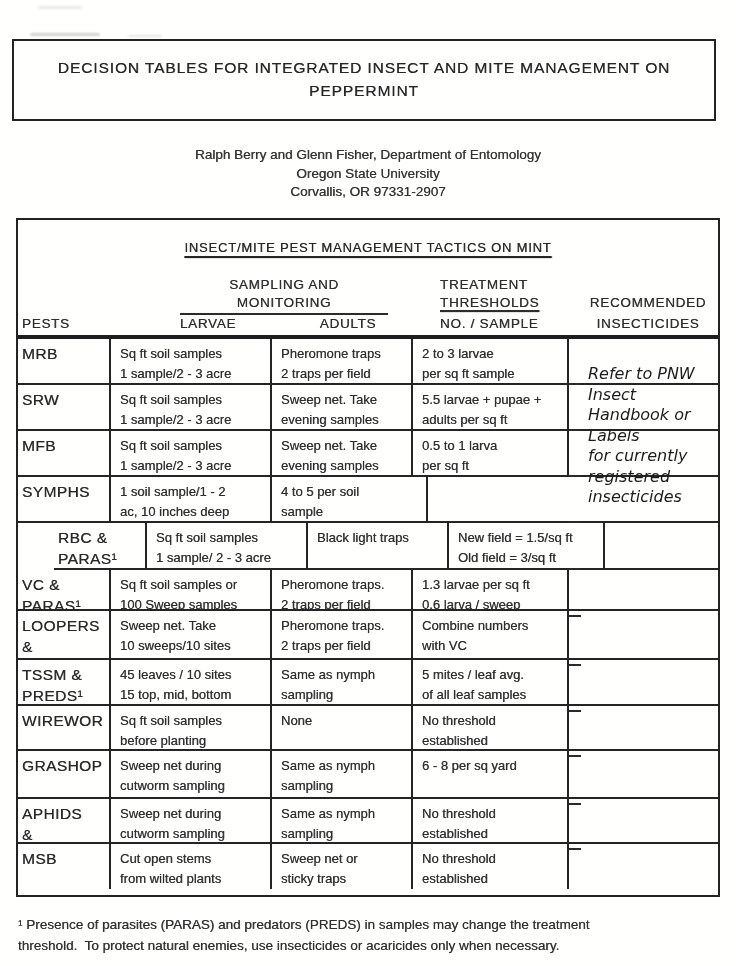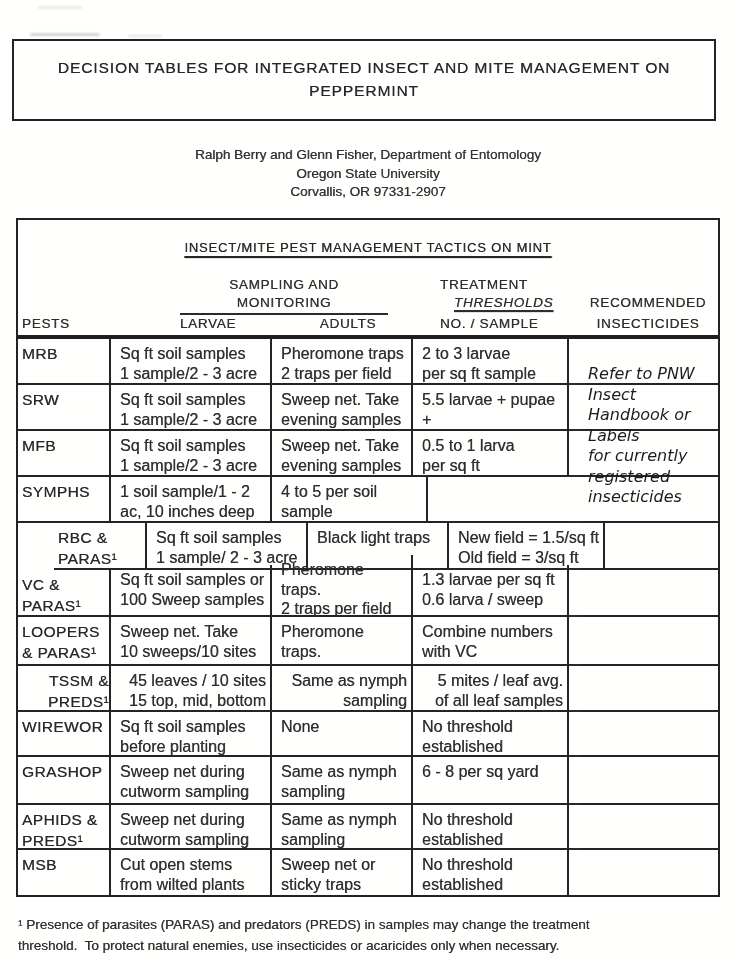--- a/index.html
+++ b/index.html
@@ -45,26 +45,26 @@
   .center{ text-align:center; }
   .u{ text-decoration:underline; text-underline-offset:3px; text-decoration-thickness:1.5px; }
   .group-underline{ position:absolute; left:162px; top:93px; width:208px; height:2px; background:#2b2b2b; }
 
   
   .tbody{ position:absolute; left:0; top:119px; width:700px; }
   .trow{ display:flex; box-sizing:border-box; border-bottom:2px solid #242424; }
   .trow.last{ border-bottom:none; }
   .cell{
     box-sizing:border-box; border-right:2px solid #242424;
-    font-size:16px; line-height:19.5px; padding:5px 4px 11px 9px;
+    font-size:13px; line-height:19.5px; padding:5px 4px 11px 9px;
     white-space:pre-line; color:#2e2e2e; overflow:hidden;
   }
   .cell.pest{
     width:93px; font-size:15.5px; line-height:21px; letter-spacing:0.4px;
-    padding:4px 0 0 4px; color:#282828;
+    padding:4px 16px 0 4px; color:#282828;
   }
   .cell.larvae{ width:161px; }
   .cell.adults{ width:141px; }
   .cell.thresh{ width:156px; }
 
   
   .last-col{ position:absolute; left:553px; top:119px; width:147px; bottom:0; }
   .pnw-note{
     padding:25px 0 0 17px;
     font-family:"DejaVu Sans",sans-serif;
@@ -109,21 +109,21 @@
       <div class="hlabel scan" style="left:4px; top:96px;">PESTS</div>
 
       <div class="hlabel scan center" style="left:162px; top:57px; width:208px;">SAMPLING AND</div>
       <div class="hlabel scan center" style="left:162px; top:75px; width:208px;">MONITORING</div>
       <div class="group-underline"></div>
 
       <div class="hlabel scan center" style="left:152px; top:96px; width:76px;">LARVAE</div>
       <div class="hlabel scan center" style="left:292px; top:96px; width:76px;">ADULTS</div>
 
       <div class="hlabel scan" style="left:422px; top:57px;">TREATMENT</div>
-      <div class="hlabel scan u" style="left:436px; top:75px;font-style:italic;">THRESHOLDS</div>
+      <div class="hlabel scan u" style="left:422px; top:75px;">THRESHOLDS</div>
       <div class="hlabel scan" style="left:422px; top:96px;">NO. / SAMPLE</div>
 
       <div class="hlabel scan center" style="left:557px; top:75px; width:146px;">RECOMMENDED</div>
       <div class="hlabel scan center" style="left:557px; top:96px; width:146px;">INSECTICIDES</div>
     </div>
 
     <div class="tbody" id="tbody">
         <div class="trow" style="height: 46px;">
           <div class="cell scan pest">MRB</div>
           <div class="cell scan larvae">Sq ft soil samples
@@ -160,41 +160,41 @@
         </div>
         <div class="trow" style="height: 47px; margin-left: 36px;">
           <div class="cell scan pest">RBC &amp;
 PARAS¹</div>
           <div class="cell scan larvae">Sq ft soil samples
 1 sample/ 2 - 3 acre</div>
           <div class="cell scan adults">Black light traps</div>
           <div class="cell scan thresh">New field = 1.5/sq ft
 Old field = 3/sq ft</div>
         </div>
-        <div class="trow" style="height: 47px; align-items: center;">
+        <div class="trow" style="height: 41px;">
           <div class="cell scan pest">VC &amp;
 PARAS¹</div>
           <div class="cell scan larvae">Sq ft soil samples or
 100 Sweep samples</div>
           <div class="cell scan adults">Pheromone traps.
 2 traps per field</div>
           <div class="cell scan thresh">1.3 larvae per sq ft
 0.6 larva / sweep</div>
         </div>
         <div class="trow" style="height: 49px;">
           <div class="cell scan pest">LOOPERS
 &amp; PARAS¹</div>
           <div class="cell scan larvae">Sweep net. Take
 10 sweeps/10 sites</div>
           <div class="cell scan adults">Pheromone traps.
 2 traps per field</div>
           <div class="cell scan thresh">Combine numbers
 with VC</div>
         </div>
-        <div class="trow" style="height: 46px; text-align: right;">
+        <div class="trow" style="height: 46px;">
           <div class="cell scan pest">TSSM &amp;
 PREDS¹</div>
           <div class="cell scan larvae">45 leaves / 10 sites
 15 top, mid, bottom</div>
           <div class="cell scan adults">Same as nymph
 sampling</div>
           <div class="cell scan thresh">5 mites / leaf avg.
 of all leaf samples</div>
         </div>
         <div class="trow" style="height: 45px;">

